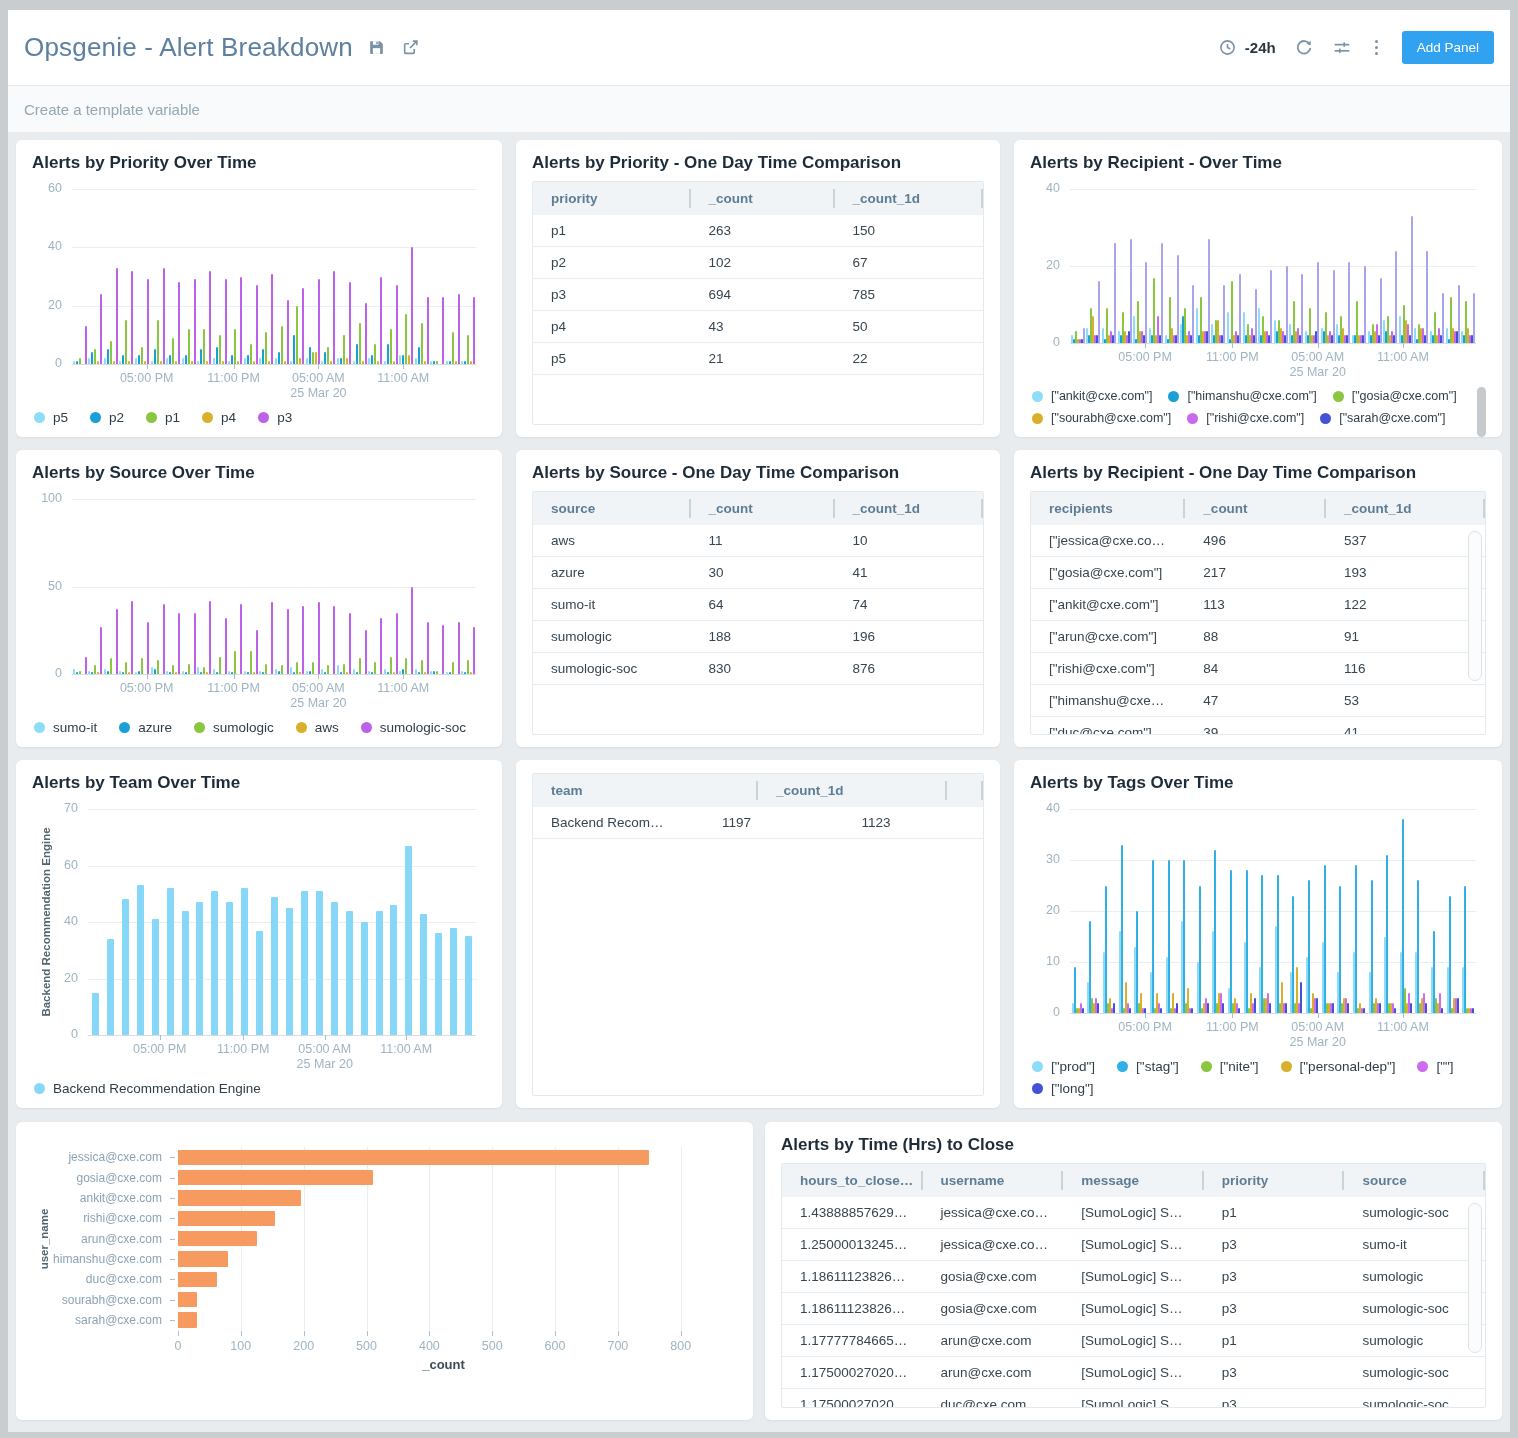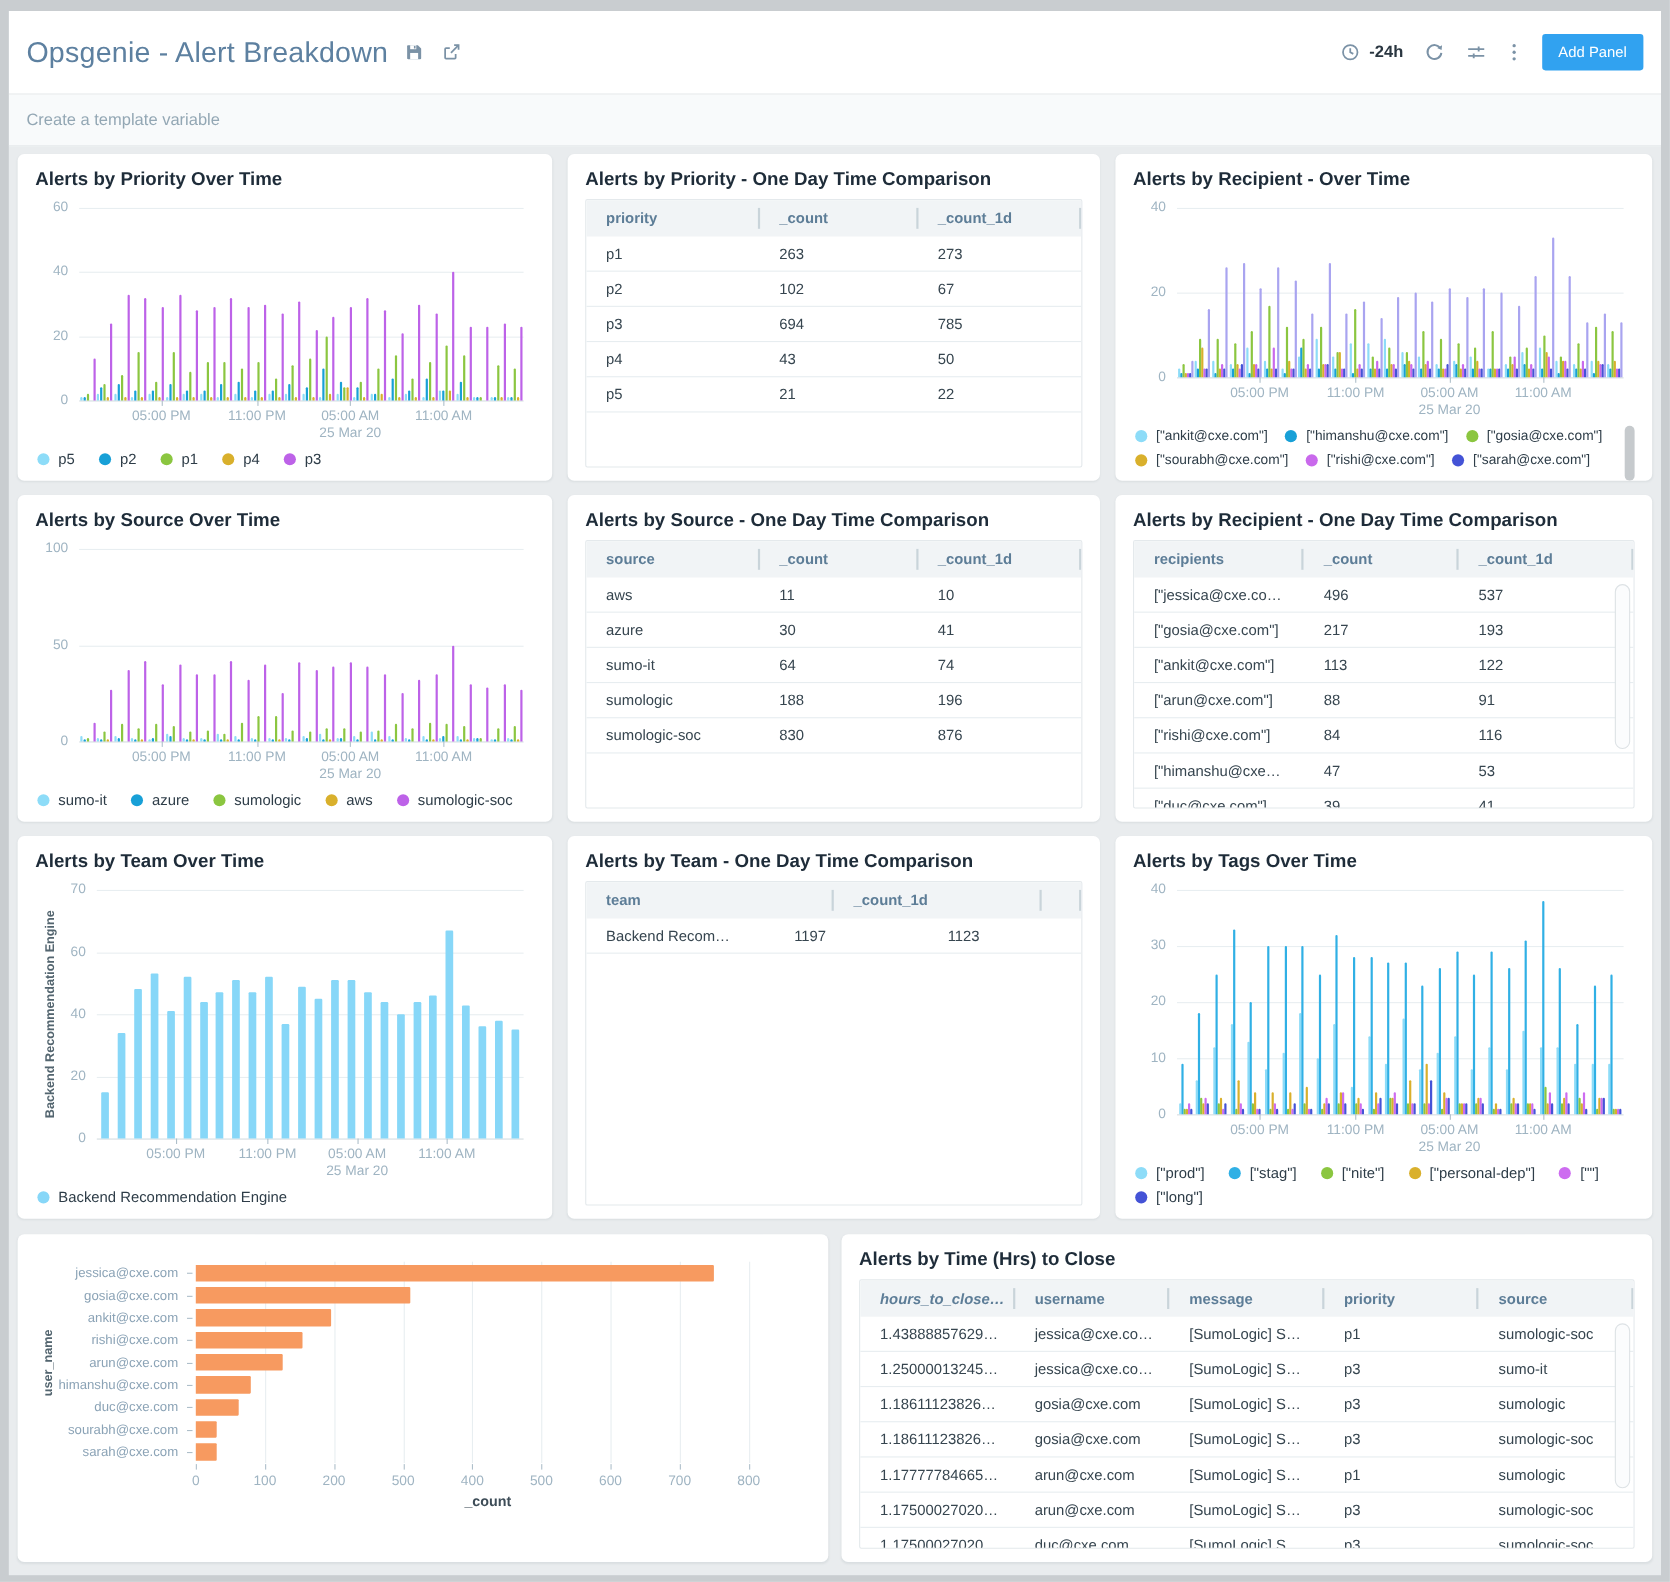--- a/index.html
+++ b/index.html
@@ -315,21 +315,21 @@
     <div class="panel-body">
         <div class="table-box">
           <div class="tbl-header">
             <div class="tbl-hcell" style="width: 35%;">priority</div>
             <div class="tbl-hcell" style="width: 32%;">_count</div>
             <div class="tbl-hcell" style="width: 33%;">_count_1d</div>
           </div>
           <div class="tbl-row">
             <div class="tbl-cell" style="width: 35%;">p1</div>
             <div class="tbl-cell" style="width: 32%;">263</div>
-            <div class="tbl-cell" style="width: 33%;">273</div>
+            <div class="tbl-cell" style="width: 33%;">150</div>
           </div>
           <div class="tbl-row">
             <div class="tbl-cell" style="width: 35%;">p2</div>
             <div class="tbl-cell" style="width: 32%;">102</div>
             <div class="tbl-cell" style="width: 33%;">67</div>
           </div>
           <div class="tbl-row">
             <div class="tbl-cell" style="width: 35%;">p3</div>
             <div class="tbl-cell" style="width: 32%;">694</div>
             <div class="tbl-cell" style="width: 33%;">785</div>
@@ -874,21 +874,20 @@
         </div>
         <div class="legend">
           <div class="legend-item">
             <div class="legend-dot" style="background: rgb(135, 215, 248);"></div>
             <span>Backend Recommendation Engine</span>
           </div>
         </div>
       </div>
   </div>
   <div class="panel pH">
-    <div class="panel-title">Alerts by Team - One Day Time Comparison</div>
     <div class="panel-body">
         <div class="table-box">
           <div class="tbl-header">
             <div class="tbl-hcell" style="width: 50%;">team</div>
             <div class="tbl-hcell" style="width: 42%;">_count_1d</div>
             <div class="tbl-hcell" style="width: 8%;"></div>
           </div>
           <div class="tbl-row">
             <div class="tbl-cell" style="width: 38%;">Backend Recom…</div>
             <div class="tbl-cell" style="width: 31%;">1197</div>
@@ -1164,21 +1163,21 @@
           <div class="xlabel" style="left: 361.5px; top: 222px; width: 100px;">_count</div>
           <div class="ylabel" style="left: 12px; top: 103.5px; transform: translate(-50%, -50%) rotate(-90deg);">user_name</div>
         </div>
       </div>
   </div>
   <div class="panel pK">
     <div class="panel-title">Alerts by Time (Hrs) to Close</div>
     <div class="panel-body">
         <div class="table-box">
           <div class="tbl-header">
-            <div class="tbl-hcell" style="width: 20%; font-style: italic;">hours_to_close…</div>
+            <div class="tbl-hcell" style="width: 20%;">hours_to_close…</div>
             <div class="tbl-hcell" style="width: 20%;">username</div>
             <div class="tbl-hcell" style="width: 20%;">message</div>
             <div class="tbl-hcell" style="width: 20%;">priority</div>
             <div class="tbl-hcell" style="width: 20%;">source</div>
           </div>
           <div class="tbl-row">
             <div class="tbl-cell" style="width: 20%;">1.43888857629…</div>
             <div class="tbl-cell" style="width: 20%;">jessica@cxe.co…</div>
             <div class="tbl-cell" style="width: 20%;">[SumoLogic] S…</div>
             <div class="tbl-cell" style="width: 20%;">p1</div>

